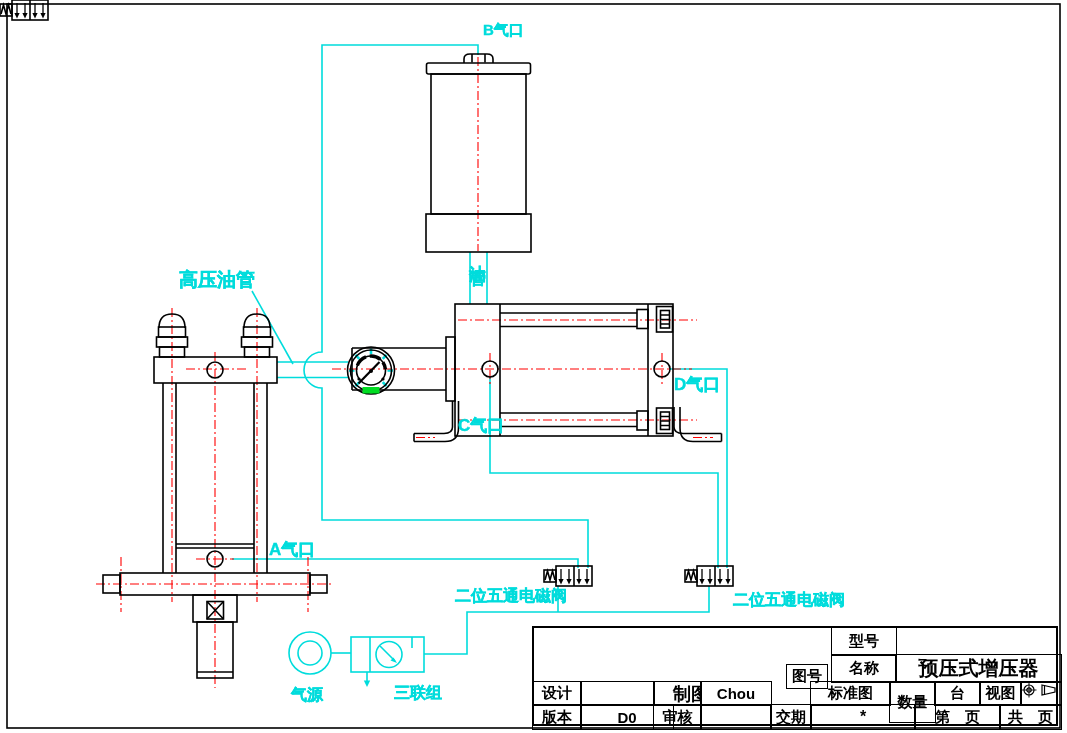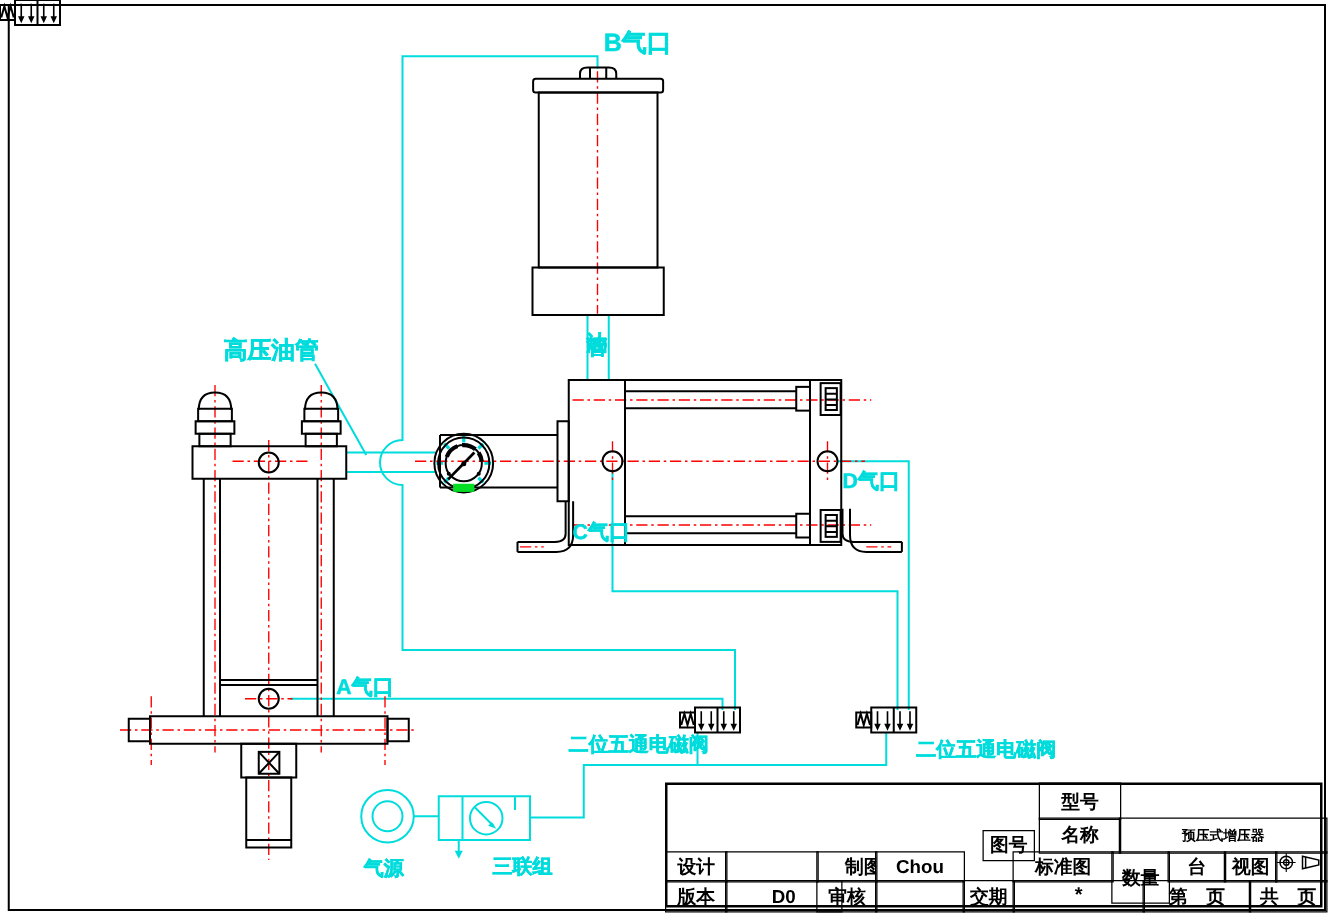--- a/index.html
+++ b/index.html
@@ -178,41 +178,41 @@
       <polygon points="17,18.5 14.4,13 19.6,13" fill="#000" stroke="none"></polygon>
       <polygon points="25,18.5 22.4,13 27.6,13" fill="#000" stroke="none"></polygon>
       <polygon points="35,18.5 32.4,13 37.6,13" fill="#000" stroke="none"></polygon>
       <polygon points="43,18.5 40.4,13 45.6,13" fill="#000" stroke="none"></polygon>
     </g>
     <use href="#valveSym" transform="translate(544,566)"></use>
     <use href="#valveSym" transform="translate(685,566)"></use>
   </g>
 </svg>
 
-  <div class="cylabel" style="left:483px;top:21px;font-size:20px;">B气口</div>
+  <div class="cylabel" style="left:483px;top:21px;font-size:15px;">B气口</div>
   <div class="cylabel vert" style="left:466px;top:251px;font-size:17px;height:56px;">油管</div>
   <div class="cylabel" style="left:179px;top:267px;font-size:19px;">高压油管</div>
   <div class="cylabel" style="left:458px;top:378px;font-size:17px;margin-top:36px;">C气口</div>
   <div class="cylabel" style="left:674px;top:373px;font-size:17px;">D气口</div>
   <div class="cylabel" style="left:269px;top:538px;font-size:17px;">A气口</div>
   <div class="cylabel" style="left:455px;top:586px;font-size:16px;">二位五通电磁阀</div>
   <div class="cylabel" style="left:733px;top:590px;font-size:16px;">二位五通电磁阀</div>
   <div class="cylabel" style="left:291px;top:685px;font-size:16px;">气源</div>
   <div class="cylabel" style="left:394px;top:683px;font-size:16px;">三联组</div>
 
   <div class="tblock">
 
 
     <div class="cell" style="left:297px;top:-2px;width:66px;height:30px;font-size:15px;">型号</div>
     <div class="cell" style="left:297px;top:26px;width:66px;height:29px;font-size:15px;">名称</div>
-    <div class="cell" style="left:361px;top:26px;width:167px;height:29px;font-size:11px;text-align:center;">预压式增压器</div>
+    <div class="cell" style="left:361px;top:26px;width:167px;height:29px;font-size:20px;text-align:center;">预压式增压器</div>
 
     <div class="cell" style="left:-2px;top:53px;width:50px;height:25px;font-size:15px;">设计</div>
     <div class="cell" style="left:46px;top:53px;width:75px;height:25px;font-size:15px;"></div>
-    <div class="cell" style="left:119px;top:53px;width:49px;height:25px;font-size:15px;padding-left:27px;">制图</div>
+    <div class="cell" style="left:119px;top:53px;width:49px;height:25px;font-size:18px;padding-left:27px;">制图</div>
     <div class="cell" style="left:166px;top:53px;width:72px;height:25px;font-size:15px;">Chou</div>
     <div class="cell" style="left:236px;top:36px;width:42px;height:25px;font-size:15px;margin-left:16px;">图号</div>
     <div class="cell" style="left:276px;top:53px;width:81px;height:25px;font-size:15px;">标准图</div>
     <div class="cell" style="left:355px;top:53px;width:47px;height:42px;font-size:15px;">数量</div>
     <div class="cell" style="left:400px;top:53px;width:47px;height:25px;font-size:15px;">台</div>
     <div class="cell" style="left:445px;top:53px;width:43px;height:25px;font-size:15px;">视图</div>
     <div class="cell" style="left:486px;top:53px;width:42px;height:25px;">
       <svg width="36" height="16" viewBox="0 0 36 16">
         <g stroke="#000" fill="none" stroke-width="1.2">
           <circle cx="8" cy="8" r="5"></circle>

